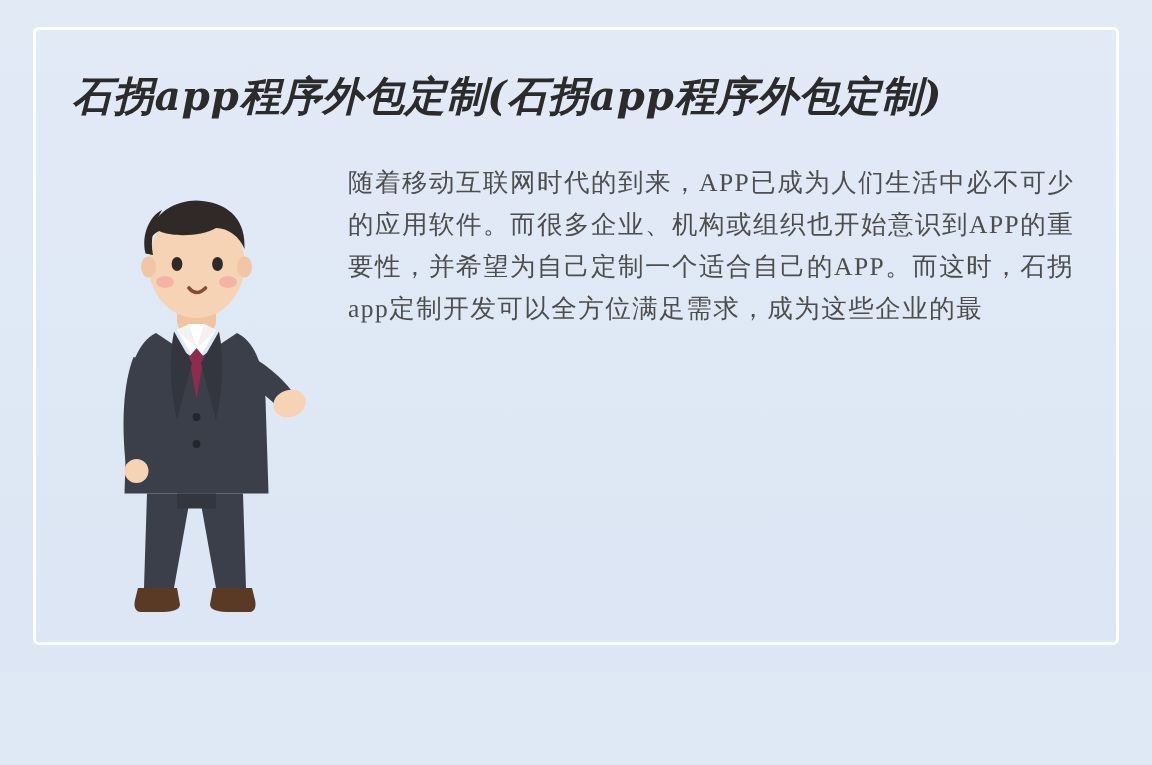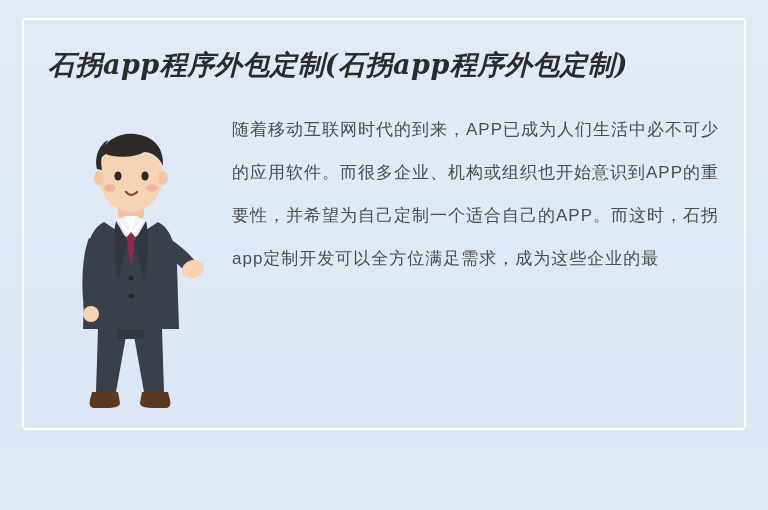--- a/index.html
+++ b/index.html
@@ -56,23 +56,23 @@
     width: 150px;
     min-width: 150px;
     height: 300px;
     position: relative;
     margin-left: 8px;
     margin-top: 6px;
   }
   .article {
     flex: 1;
     padding-left: 26px;
-    font-family: Liberation Sans, sans-serif;
+    font-family: Liberation Serif, serif;
     font-size: 17px;
-    line-height: 43px;
+    line-height: 28px;
     color: #4d4d4d;
     letter-spacing: 1px;
     max-height: 300px;
     overflow: hidden;
   }
   .article p {
     margin: 0;
   }
   svg.person { display: block; }
 </style>

